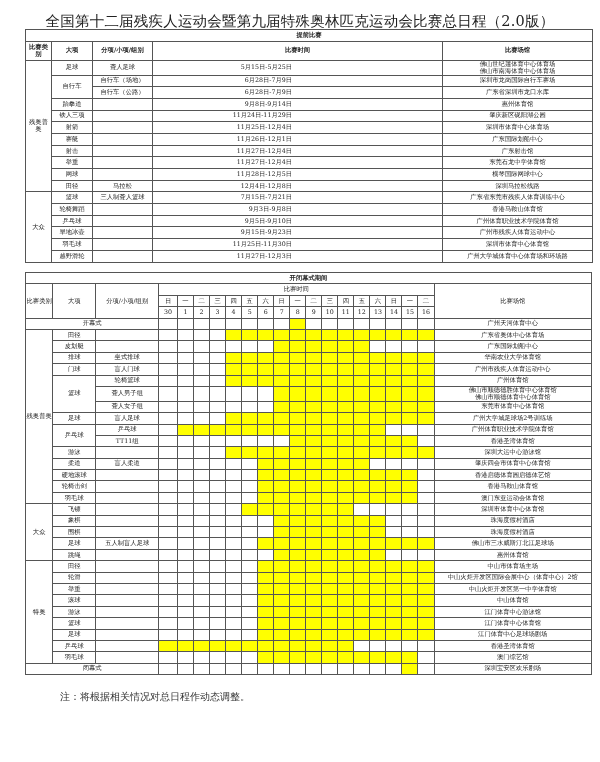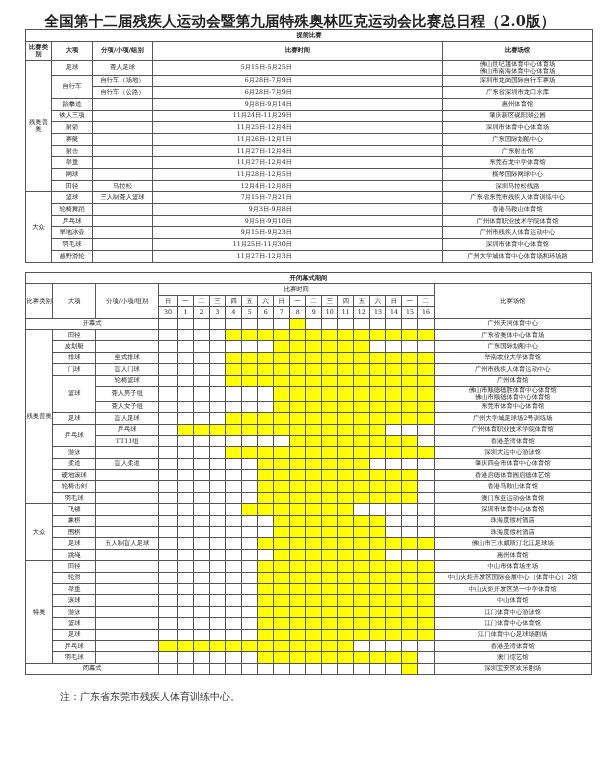--- a/index.html
+++ b/index.html
@@ -1,17 +1,17 @@
 <!DOCTYPE html>
 <html><head>
 <meta charset="utf-8">
 <style>
   html,body{margin:0;padding:0;background:#fff;}
   body{width:600px;height:762px;position:relative;font-family:"DejaVu Serif","Liberation Serif",serif;color:#222;overflow:hidden;}
-  .title{position:absolute;left:0;top:12px;width:600px;text-align:center;font-size:14.5px;font-weight:bold;letter-spacing:0.2px;}
+  .title{position:absolute;left:0;top:12px;width:600px;text-align:center;font-size:14.5px;font-weight:normal;letter-spacing:0.2px;}
   table{border-collapse:collapse;table-layout:fixed;position:absolute;left:25px;width:567px;}
   td,th{border:1px solid #555;font-size:6.3px;text-align:center;padding:0;line-height:1.1;overflow:hidden;white-space:nowrap;font-weight:normal;}
   .sec{font-weight:bold;background:#fff;}
   #pre{top:29px;}
   #pre td{height:10.7px;}
   #pre .hdr td{height:18px;font-weight:bold;}
   #grid{top:272px;}
   #grid td{height:10.4px;}
   .wrap{white-space:normal;}
   .note{position:absolute;left:60px;top:690px;font-size:10px;color:#333;}
@@ -896,13 +896,13 @@
         <td></td>
         <td></td>
         <td></td>
         <td style="background: rgb(255, 255, 0);"></td>
         <td></td>
         <td class="wrap">深圳宝安区欢乐剧场</td>
       </tr>
     </tbody>
 </table>
 
-<div class="note">注：广东省东莞市残疾人体育训练中心。</div>
+<div class="note">注：将根据相关情况对总日程作动态调整。</div>
 
 </body></html>

